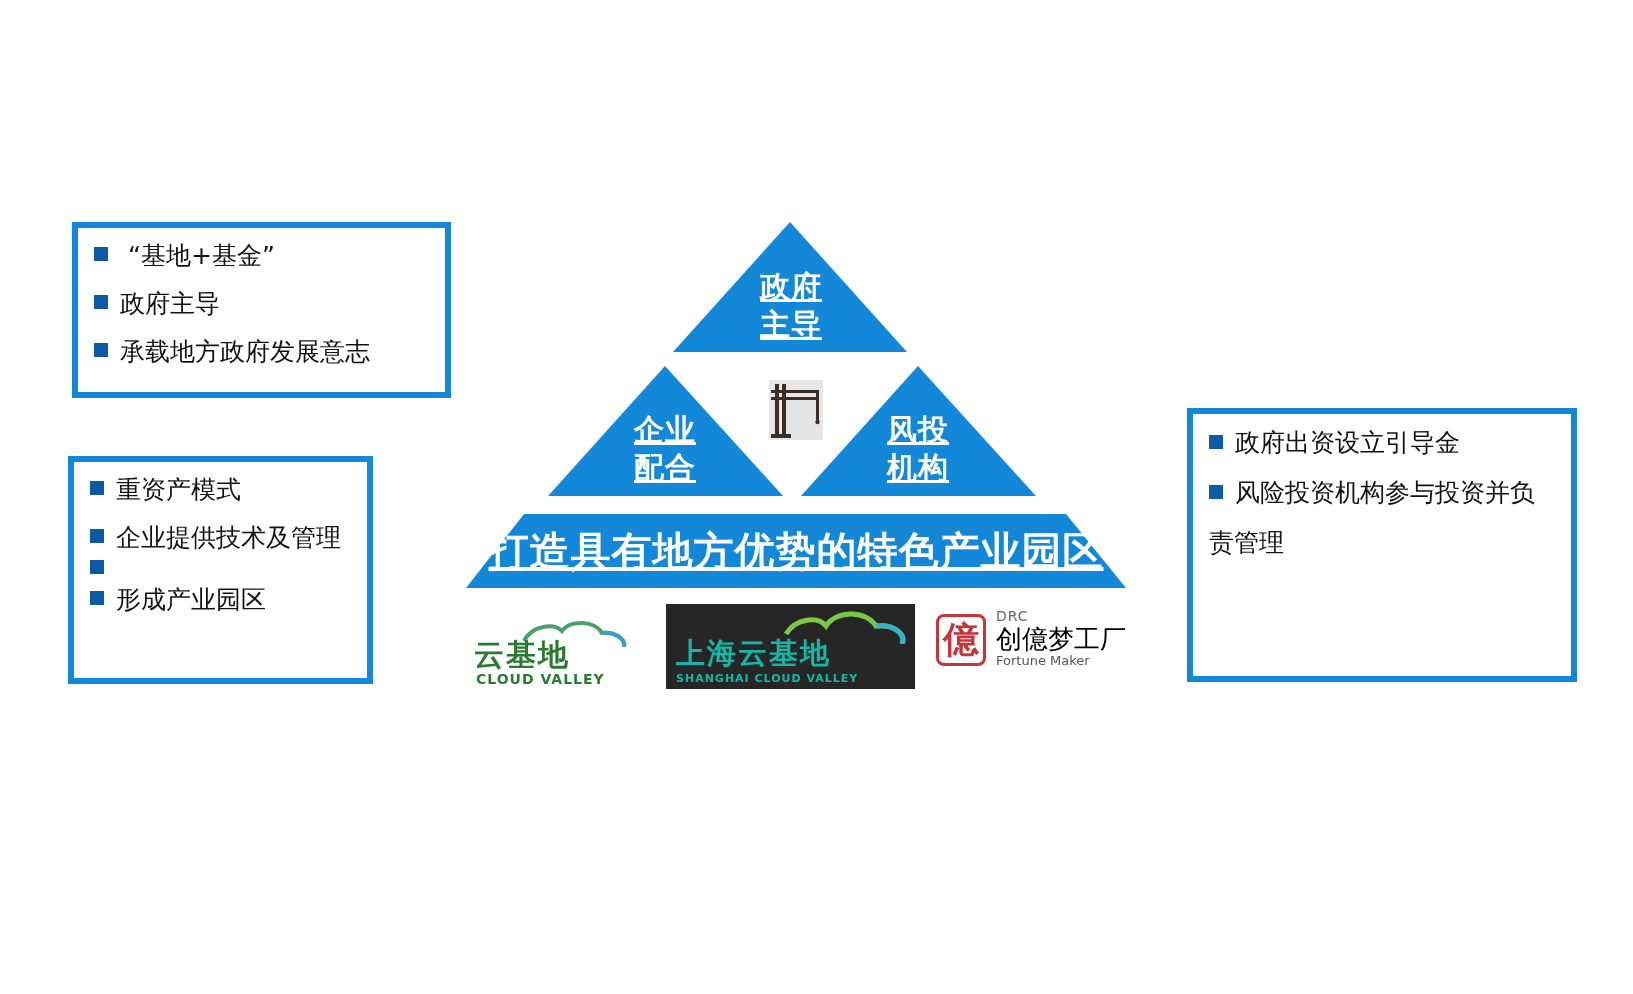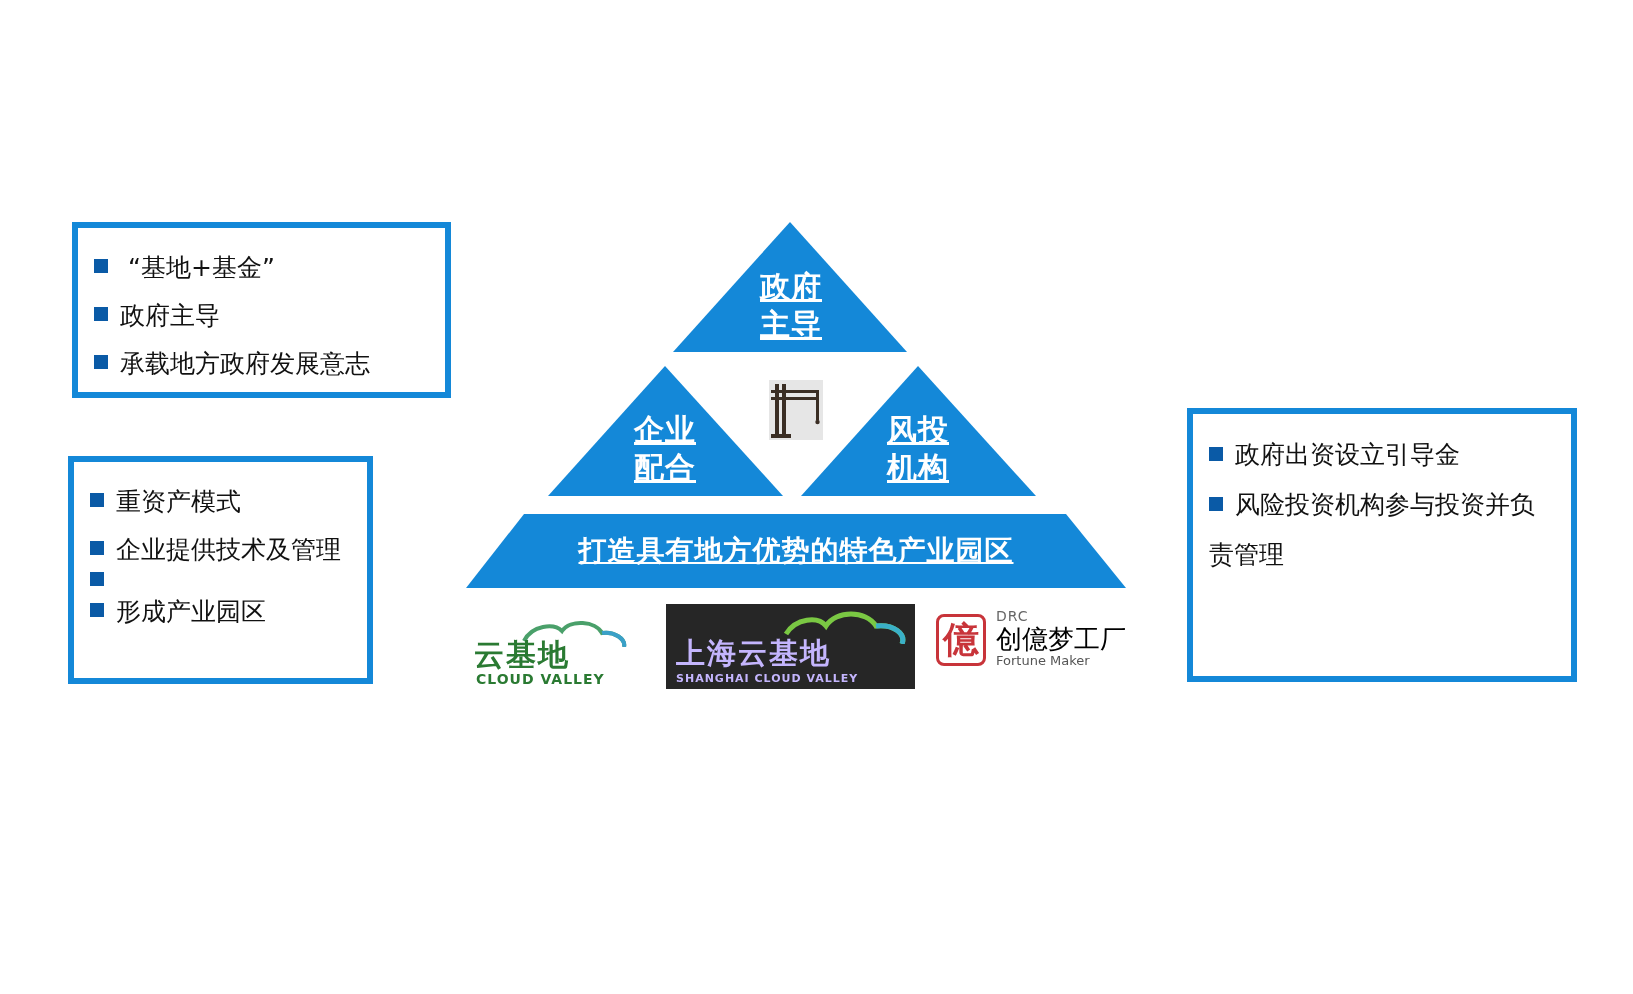--- a/index.html
+++ b/index.html
@@ -2,21 +2,21 @@
 <html><head>
   <meta charset="utf-8">
   <style>
     html, body { margin: 0; padding: 0; }
     body {
       width: 1633px; height: 994px; background: #ffffff; position: relative; overflow: hidden;
       font-family: "DejaVu Sans", "Liberation Sans", sans-serif;
     }
     .box {
       position: absolute; box-sizing: border-box; border: 6px solid #1488d8; background: #fff;
-      padding: 16px 16px 0 16px;
+      padding: 4px 16px 0 16px;
     }
     .box .item {
       font-size: 25px; line-height: 48px; color: #111; white-space: nowrap; display: flex; align-items: center;
     }
     .box .item.wrap { white-space: normal; display: block; line-height: 48px; }
     .bullet {
       display: inline-block; width: 14px; height: 14px; background: #0a5aa6; margin-right: 12px; flex-shrink: 0;
       vertical-align: middle; position: relative; top: -2px;
     }
     #box-left-top { left: 72px; top: 222px; width: 379px; height: 176px; }
@@ -32,21 +32,21 @@
       text-decoration: underline;
     }
     .crane {
       position: absolute; left: 769px; top: 380px; width: 54px; height: 60px; background: #e6e6e6;
     }
     .logo { position: absolute; }
     #logo-cloud-valley { left: 474px; top: 617px; width: 160px; height: 60px; text-align: right; }
     #logo-shanghai { left: 666px; top: 604px; width: 249px; height: 85px; background: #262626; }
     #logo-drc { left: 936px; top: 608px; width: 200px; height: 80px; }
     .cv-text { position: absolute; color: #2a7a32; font-weight: bold; font-family: "DejaVu Sans", sans-serif; }
-    .sh-text { position: absolute; color: #c4b5fd; font-weight: bold; font-family: "DejaVu Sans", sans-serif; }
+    .sh-text { position: absolute; color: #14b8a6; font-weight: bold; font-family: "DejaVu Sans", sans-serif; }
   </style>
 </head>
 <body>
 
 <div class="box" id="box-left-top">
   <div class="item">
     <span class="bullet"></span>
     <span style="margin-left:8px">“基地+基金”</span>
   </div>
   <div class="item">
@@ -116,21 +116,21 @@
   <div class="tri-label" style="left:878px; top:411px; width:80px;">
     <div>风投</div>
     <div>机构</div>
   </div>
 
   <div class="tri" style="left:466px; top:514px;">
     <svg width="660" height="74" viewBox="0 0 660 74">
       <polygon points="58,0 600,0 660,74 0,74" fill="#1488d8"></polygon>
     </svg>
   </div>
-  <div class="tri-label" style="left:466px; top:532px; width:660px; font-size:28px;">打造具有地方优势的特色产业园区</div>
+  <div class="tri-label" style="left:466px; top:532px; width:660px; font-size:40px;">打造具有地方优势的特色产业园区</div>
 
   <div class="crane">
     <svg width="54" height="60" viewBox="0 0 54 60">
       <rect x="6" y="4" width="4" height="52" fill="#3a2e24"></rect>
       <rect x="13" y="4" width="4" height="52" fill="#3a2e24"></rect>
       <rect x="2" y="10" width="48" height="3" fill="#3a2e24"></rect>
       <rect x="2" y="17" width="48" height="3" fill="#3a2e24"></rect>
       <rect x="47" y="10" width="3" height="30" fill="#3a2e24"></rect>
       <circle cx="48.5" cy="42" r="2.2" fill="#3a2e24"></circle>
       <rect x="2" y="54" width="20" height="4" fill="#3a2e24"></rect>

